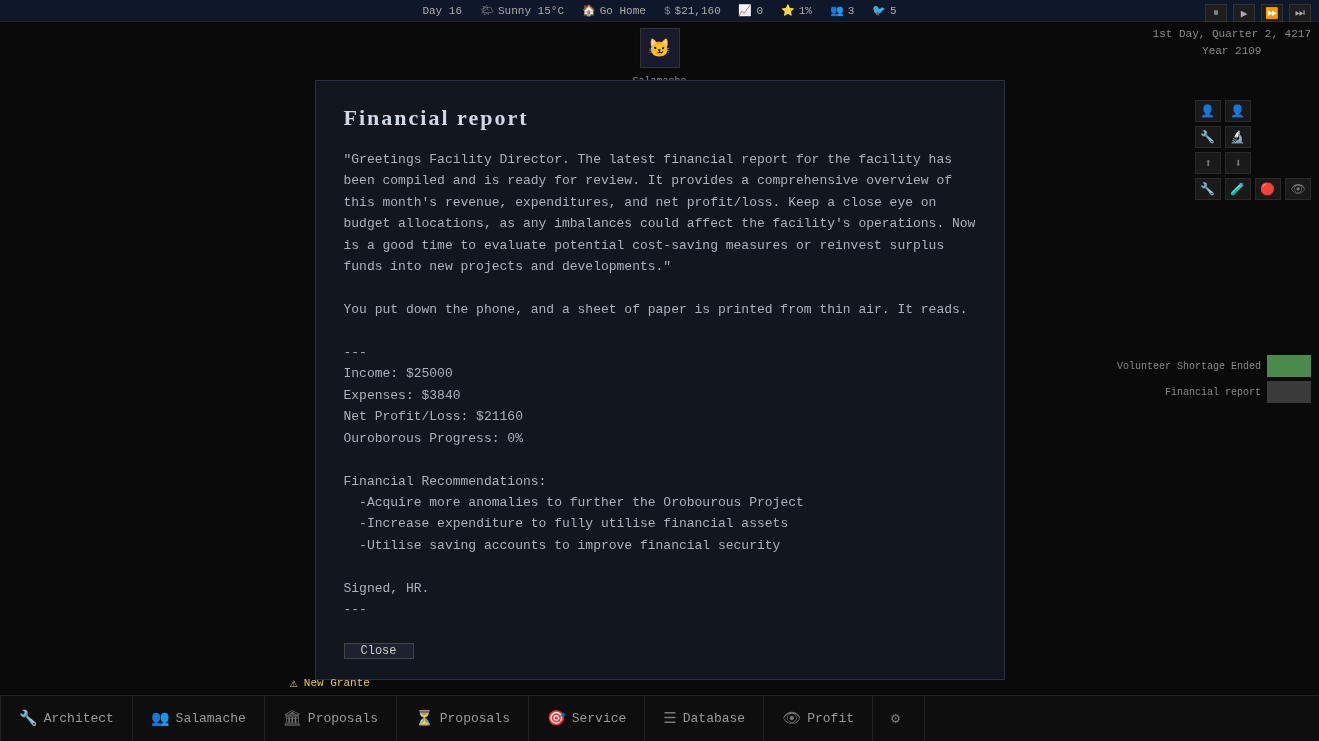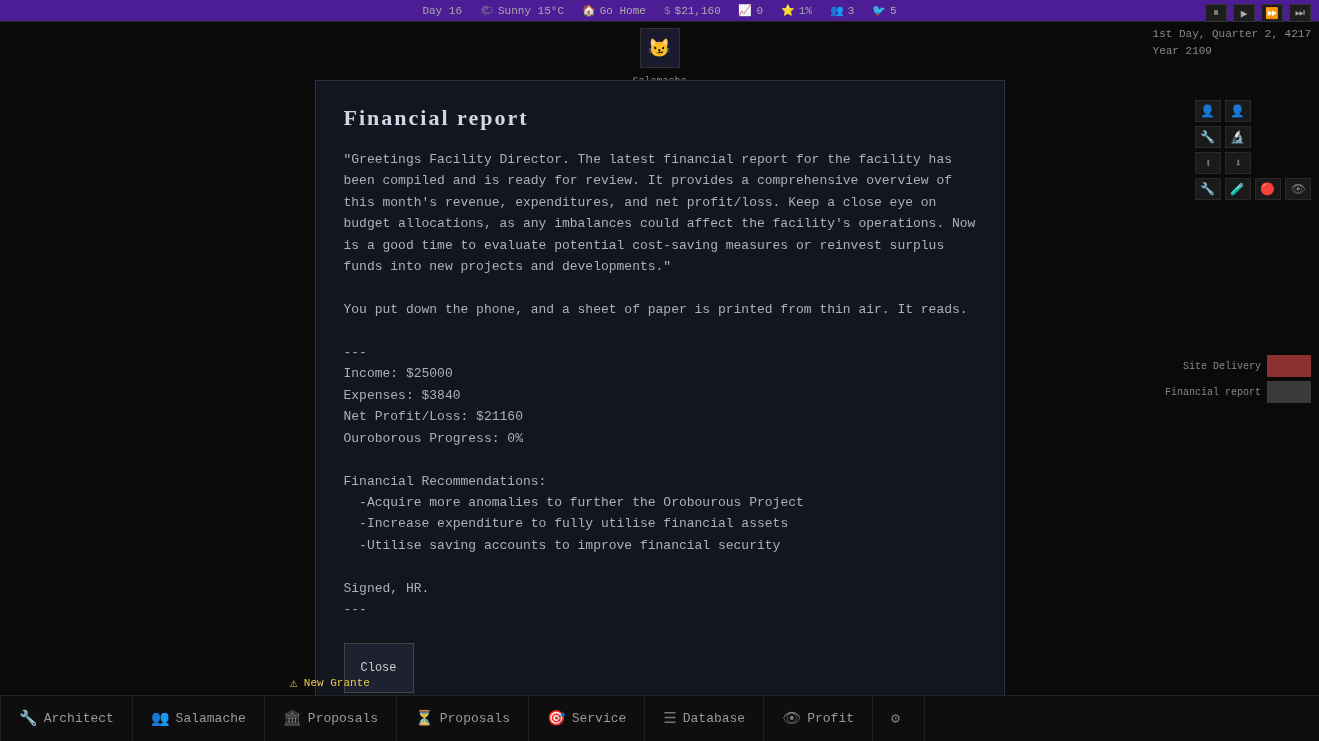--- a/index.html
+++ b/index.html
@@ -11,21 +11,21 @@
       font-family: 'Courier New', Courier, monospace;
       overflow: hidden;
       position: relative;
     }
 
     
     .top-bar {
       position: absolute;
       top: 0; left: 0; right: 0;
       height: 22px;
-      background: #4c1d95;
+      background: #0f172a;
       display: flex;
       align-items: center;
       justify-content: center;
       gap: 18px;
       font-size: 11px;
       color: #aaa;
       border-bottom: 1px solid #222;
     }
     .top-bar-item {
       display: flex;
@@ -57,21 +57,21 @@
       align-items: center;
       justify-content: center;
       cursor: pointer;
     }
 
     
     .datetime-panel {
       position: absolute;
       top: 26px;
       right: 8px;
-      text-align: left;
+      text-align: center;
       font-size: 11px;
       color: #888;
       line-height: 1.5;
     }
     .datetime-panel .time {
       font-size: 18px;
       color: #ccc;
       font-weight: bold;
     }
 
@@ -177,21 +177,21 @@
       letter-spacing: 2px;
     }
     .modal-body {
       font-size: 13px;
       color: #aab0bc;
       line-height: 1.65;
       white-space: pre-wrap;
     }
     .modal-close-btn {
       margin-top: 22px;
-      padding: 17px 16px;
+      padding: 0 16px;
       background: #1e2230;
       border: 1px solid #444;
       color: #ccc;
       font-size: 12px;
       cursor: pointer;
       font-family: 'Courier New', Courier, monospace;
     }
 
     
     .bottom-bar {
@@ -303,22 +303,22 @@
   <div class="icon-row">
     <div class="icon-btn">🔧</div>
     <div class="icon-btn">🧪</div>
     <div class="icon-btn">🔴</div>
     <div class="icon-btn">👁</div>
   </div>
 </div>
 
 <div class="notification-panel">
   <div class="notif-item">
-    <span class="notif-label">Site Delivery</span>
-    <div class="notif-color-box notif-red"></div>
+    <span class="notif-label">Volunteer Shortage Ended</span>
+    <div class="notif-color-box notif-green"></div>
   </div>
   <div class="notif-item">
     <span class="notif-label">Financial report</span>
     <div class="notif-color-box notif-gray"></div>
   </div>
 </div>
 
 <div class="character-area">
   <div class="character-sprite">😼</div>
   <div class="character-name">Salamache</div>

